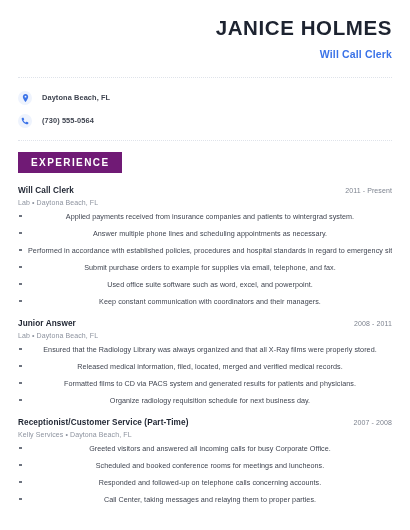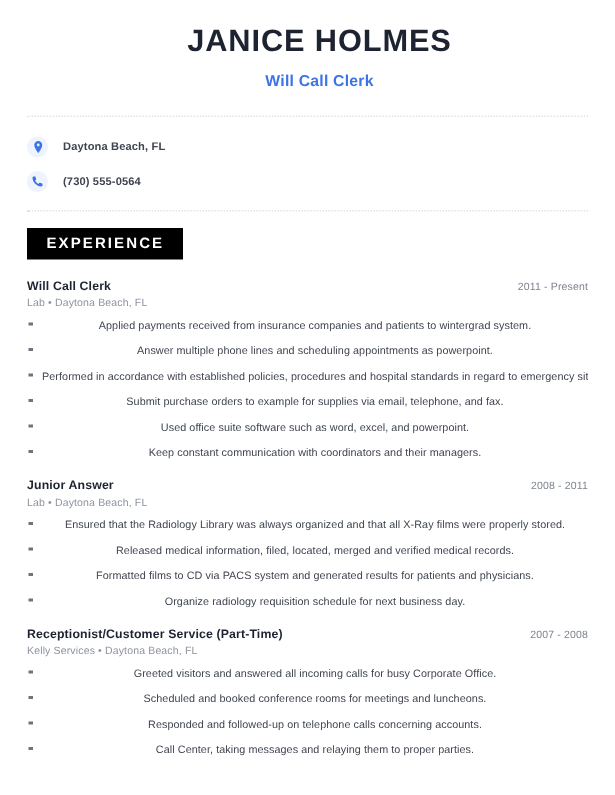--- a/index.html
+++ b/index.html
@@ -10,21 +10,21 @@
     background: #ffffff;
     font-family: "Liberation Sans", sans-serif;
     color: #2b2f38;
     overflow: hidden;
     position: relative;
   }
 
   
   .header {
     padding: 16px 18px 0 18px;
-    text-align: center;
+    text-align: right;
     margin-left: 16px;
   }
   .full-name {
     font-size: 20.5px;
     font-weight: bold;
     letter-spacing: 0.6px;
     color: #1d2330;
     line-height: 1.2;
   }
   .job-title {
@@ -71,21 +71,21 @@
     color: #3f4450;
     letter-spacing: 0.1px;
   }
 
   
   .section {
     padding: 0 18px;
   }
   .section-badge {
     display: inline-block;
-    background: #000000;
+    background: #701a75;
     color: #ffffff;
     font-size: 10px;
     font-weight: bold;
     letter-spacing: 1.4px;
     padding: 5px 13px 5px 13px;
     margin-top: 11px;
   }
 
   
   .entries { padding: 0 18px; }
@@ -182,21 +182,21 @@
 <div class="entries">
 
   <div class="entry">
     <div class="entry-head">
       <span class="entry-role">Will Call Clerk</span>
       <span class="entry-dates">2011 - Present</span>
     </div>
     <div class="entry-meta">Lab • Daytona Beach, FL</div>
     <ul class="bullets">
       <li>Applied payments received from insurance companies and patients to wintergrad system.</li>
-      <li>Answer multiple phone lines and scheduling appointments as powerpoint.</li>
+      <li>Answer multiple phone lines and scheduling appointments as necessary.</li>
       <li>Performed in accordance with established policies, procedures and hospital standards in regard to emergency situations (i.e.</li>
       <li>Submit purchase orders to example for supplies via email, telephone, and fax.</li>
       <li>Used office suite software such as word, excel, and powerpoint.</li>
       <li>Keep constant communication with coordinators and their managers.</li>
     </ul>
   </div>
 
   <div class="entry">
     <div class="entry-head">
       <span class="entry-role">Junior Answer</span>

